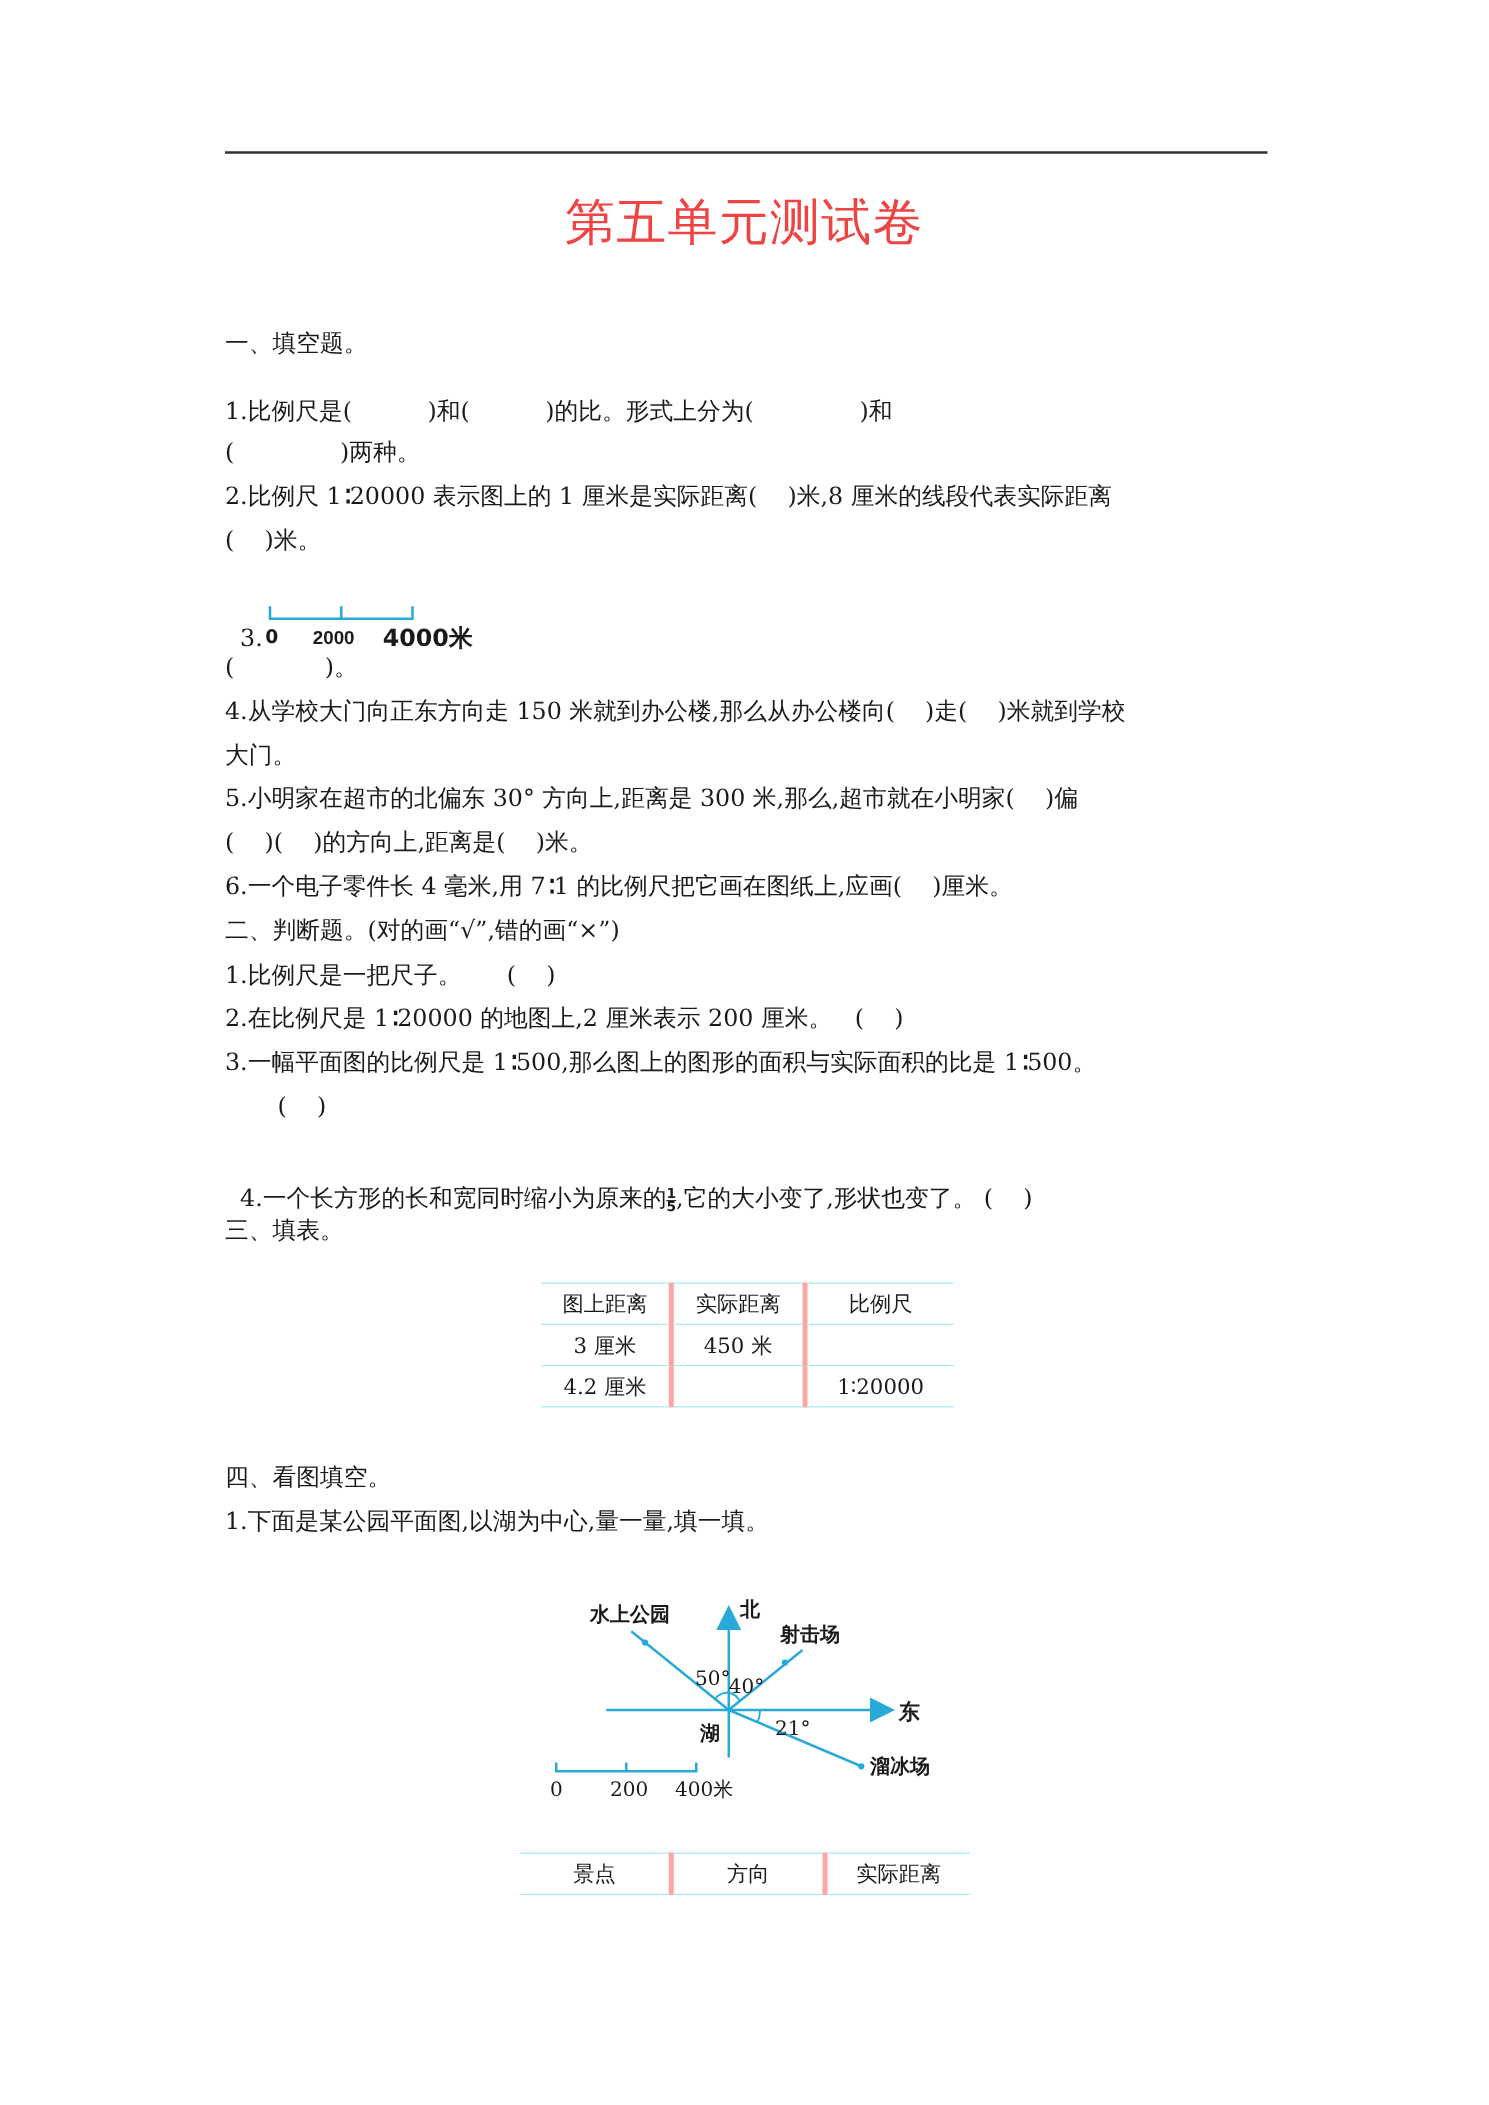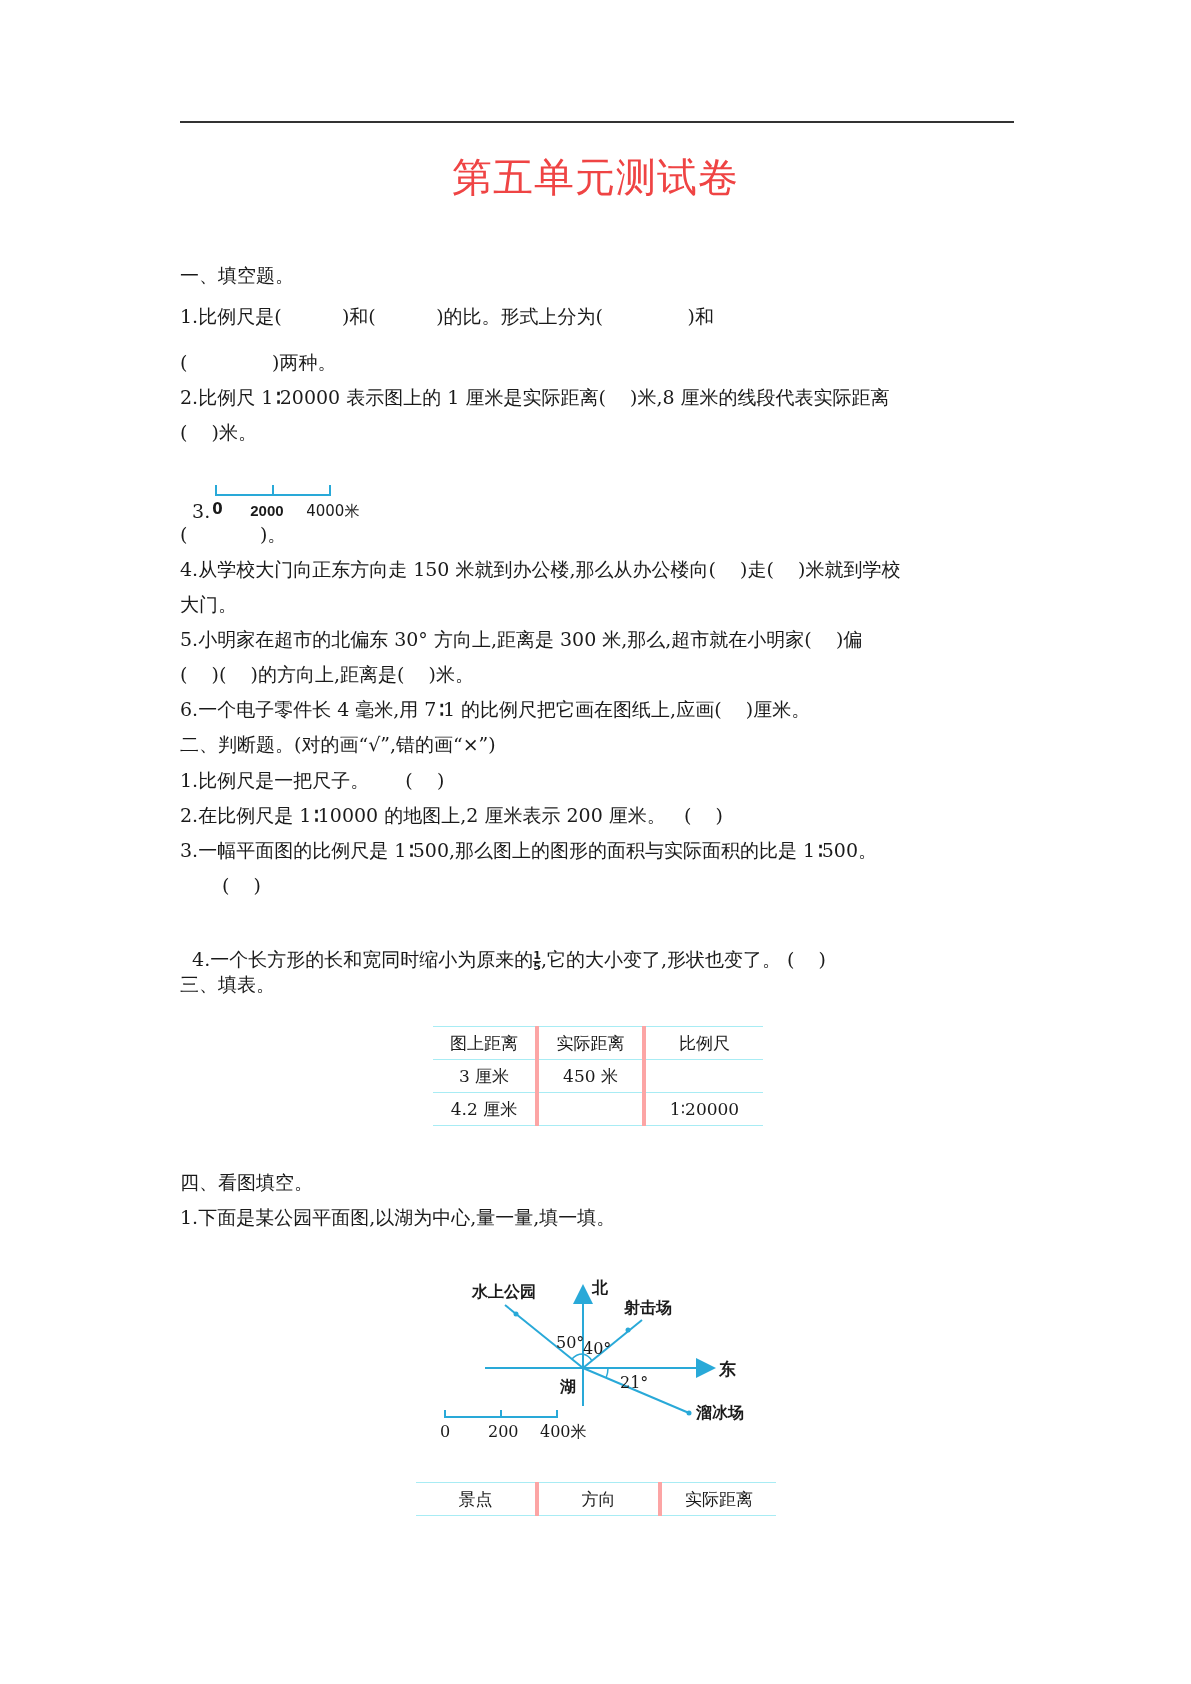--- a/index.html
+++ b/index.html
@@ -16,46 +16,46 @@
   .frac span{display:block;}
   .frac .bar{border-top:1px solid #333;}
 </style>
 </head>
 <body>
 
 <div class="rule"></div>
 <div class="title">第五单元测试卷</div>
 
 <div class="line" style="top:263px">一、填空题。</div>
-<div class="line" style="top:304px">1.比例尺是(          )和(          )的比。形式上分为(              )和</div>
+<div class="line" style="top:317px">1.比例尺是(          )和(          )的比。形式上分为(              )和</div>
 <div class="line" style="top:350px">(              )两种。</div>
 <div class="line" style="top:385px">2.比例尺 1∶20000 表示图上的 1 厘米是实际距离(    )米,8 厘米的线段代表实际距离</div>
 <div class="line" style="top:420px">(    )米。</div>
 
 <div class="line" style="top:475px">
   <span>3.</span><span class="sb" style="width:172px;position:relative;height:24px;vertical-align:top">
     <svg width="172" height="30" style="position:absolute;left:0;top:-16px">
       <polyline points="6,2 6,12 120,12 120,2" fill="none" stroke="#29a9d8" stroke-width="2"></polyline>
       <line x1="63" y1="2" x2="63" y2="12" stroke="#29a9d8" stroke-width="2"></line>
     </svg>
     <span style="position:absolute;left:2px;top:-2px;font-size:15px;font-weight:bold;font-family:'DejaVu Sans',sans-serif">0</span>
     <span style="position:absolute;left:40px;top:0;font-size:15px;font-weight:bold;font-family:Liberation Sans, sans-serif">2000</span>
-    <span style="position:absolute;left:96px;top:0;font-size:15px;font-weight:normal;font-family:'DejaVu Sans',sans-serif">4000米</span>
+    <span style="position:absolute;left:96px;top:0;font-size:19px;font-weight:bold;font-family:'DejaVu Sans',sans-serif">4000米</span>
   </span>
 </div>
 <div class="line" style="top:522px">(            )。</div>
 <div class="line" style="top:557px">4.从学校大门向正东方向走 150 米就到办公楼,那么从办公楼向(    )走(    )米就到学校</div>
 <div class="line" style="top:592px">大门。</div>
 <div class="line" style="top:627px">5.小明家在超市的北偏东 30° 方向上,距离是 300 米,那么,超市就在小明家(    )偏</div>
 <div class="line" style="top:662px">(    )(    )的方向上,距离是(    )米。</div>
 <div class="line" style="top:697px">6.一个电子零件长 4 毫米,用 7∶1 的比例尺把它画在图纸上,应画(    )厘米。</div>
 
 <div class="line" style="top:732px">二、判断题。(对的画“√”,错的画“×”)</div>
 <div class="line" style="top:768px">1.比例尺是一把尺子。      (    )</div>
-<div class="line" style="top:803px">2.在比例尺是 1∶10000 的地图上,2 厘米表示 200 厘米。   (    )</div>
+<div class="line" style="top:803px">2.在比例尺是 1∶20000 的地图上,2 厘米表示 200 厘米。   (    )</div>
 <div class="line" style="top:838px">3.一幅平面图的比例尺是 1∶500,那么图上的图形的面积与实际面积的比是 1∶500。</div>
 <div class="line" style="top:873px;left:222px">(    )</div>
 <div class="line" style="top:923px">
   <span>4.一个长方形的长和宽同时缩小为原来的</span><span class="frac"><span>1</span><span class="bar">5</span></span><span>,它的大小变了,形状也变了。 (    )</span>
 </div>
 
 <div class="line" style="top:972px">三、填表。</div>
 <table class="tbl" style="left:433px;top:1026px;width:330px">
   <tbody>
       <tr>

